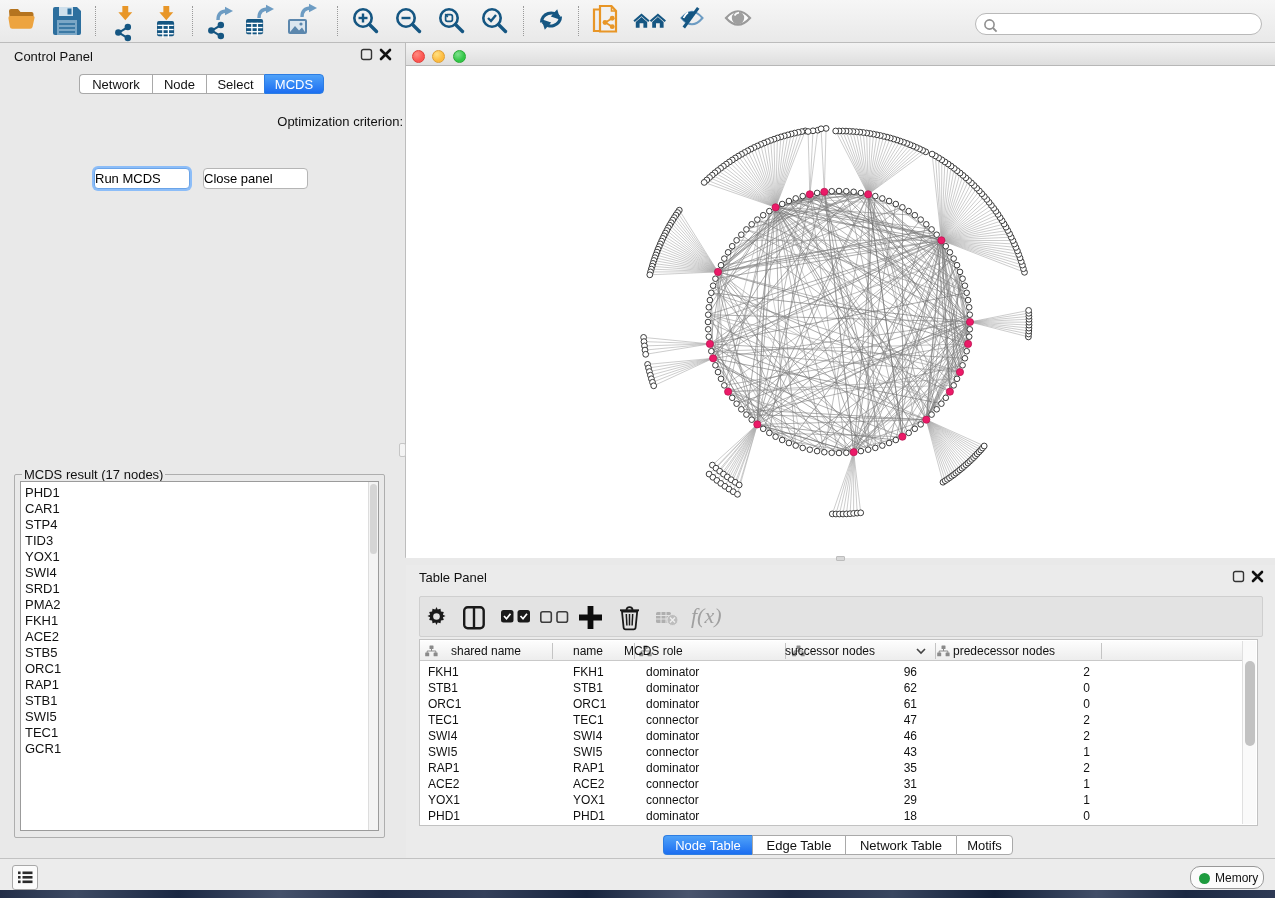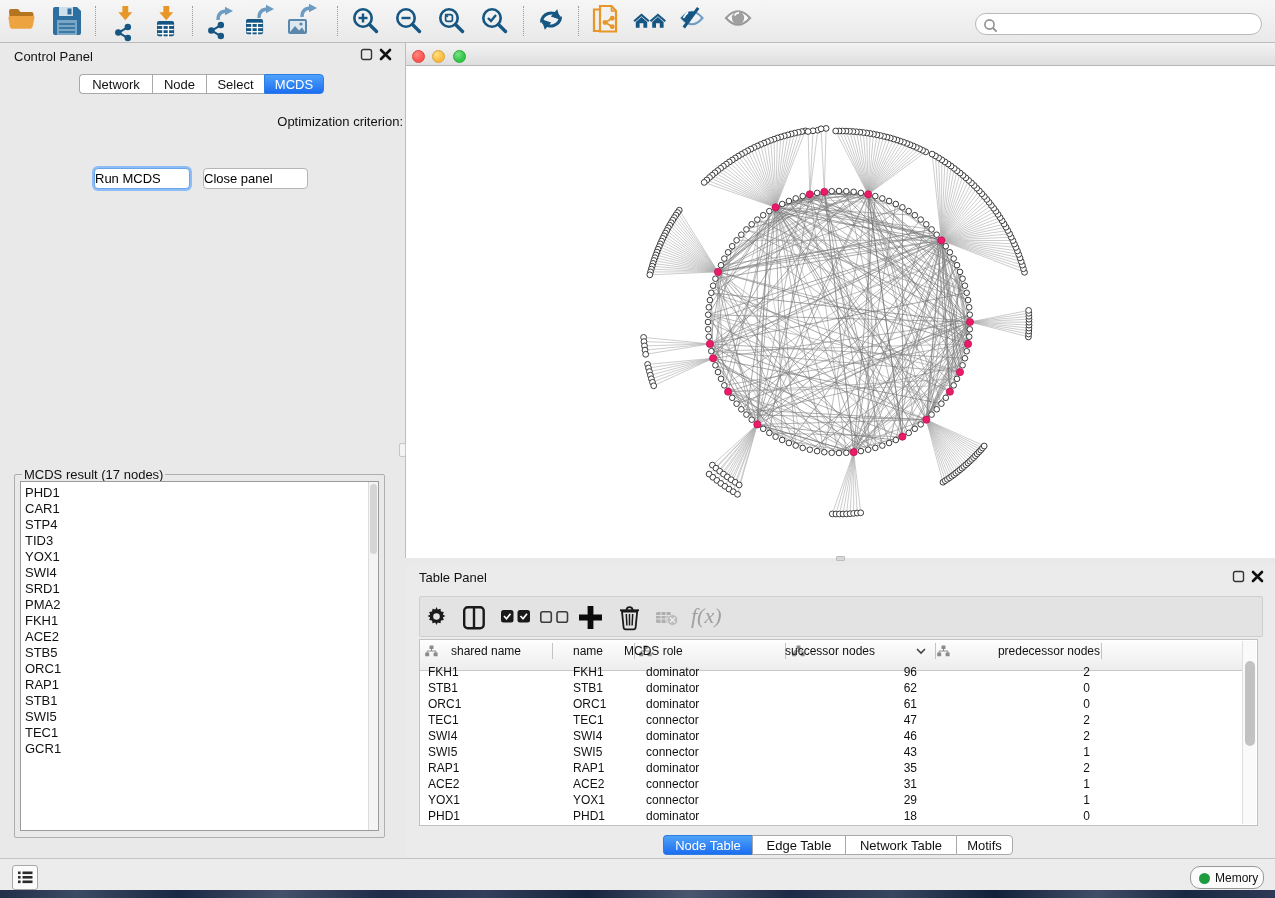--- a/index.html
+++ b/index.html
@@ -57,21 +57,21 @@
   font-size:13px; color:#222; }
 .light { position:absolute; top:6.5px; width:13px; height:13px; border-radius:50%; }
 #netcanvas { position:absolute; left:0; top:24px; width:869px; height:491px; background:#fff; }
 
 #tablepanel { left:406px; top:565px; width:869px; height:293px; background:#ebebeb; }
 #tp-title { position:absolute; left:13px; top:5px; font-size:13px; color:#111; }
 #tp-toolbar { position:absolute; left:13px; top:31px; width:844px; height:41px;
   background:#e3e3e3; border:1px solid #cfcfcf; border-radius:2px; }
 #tp-table { position:absolute; left:13px; top:74px; width:839px; height:187px;
   background:#fff; border:1px solid #c2c2c2; }
-#thead { position:absolute; left:0; top:1px; width:836px; height:30px;
+#thead { position:absolute; left:0; top:1px; width:836px; height:20px;
   background:linear-gradient(#fdfdfd,#ededed); border-bottom:1px solid #c9c9c9; font-size:12px; color:#111; }
 .hsep { position:absolute; top:2px; height:16px; border-left:1px solid #c4c4c4; }
 .hlabel { position:absolute; top:3px; }
 .hicon { position:absolute; top:4px; }
 #rows { position:absolute; left:0; top:24px; width:836px; font-size:12px; color:#111; }
 .row { height:16px; line-height:16px; position:relative; }
 .c1 { position:absolute; left:8px; }
 .c2 { position:absolute; left:153px; }
 .c3 { position:absolute; left:226px; }
 .c4 { position:absolute; left:330px; width:167px; text-align:right; }
@@ -1204,21 +1204,21 @@
         </svg>
 <div class="hsep" style="left:515px"></div>
 <svg class="hicon" style="left:517px" width="13" height="12" viewBox="0 0 13 12">
 <g fill="#8a8a8a">
             <rect x="4.5" y="0.5" width="4" height="3.6" rx="0.5"></rect>
 <rect x="0.2" y="7.6" width="4" height="3.6" rx="0.5"></rect>
 <rect x="8.6" y="7.6" width="4" height="3.6" rx="0.5"></rect>
           </g>
 <path d="M6.5,4 v2 M2.2,7.8 v-1.8 h8.6 v1.8" fill="none" stroke="#8a8a8a" stroke-width="1"></path>
         </svg>
-        <span class="hlabel" style="left:514px;width:166px;text-align:right">predecessor nodes</span>
+        <span class="hlabel" style="left:533px;width:166px;text-align:left">predecessor nodes</span>
 <div class="hsep" style="left:681px"></div>
 </div>
       <div id="rows">
         <div class="row">
           <span class="c1">FKH1</span>
           <span class="c2">FKH1</span>
           <span class="c3">dominator</span>
           <span class="c4">96</span>
           <span class="c5">2</span>
         </div>

